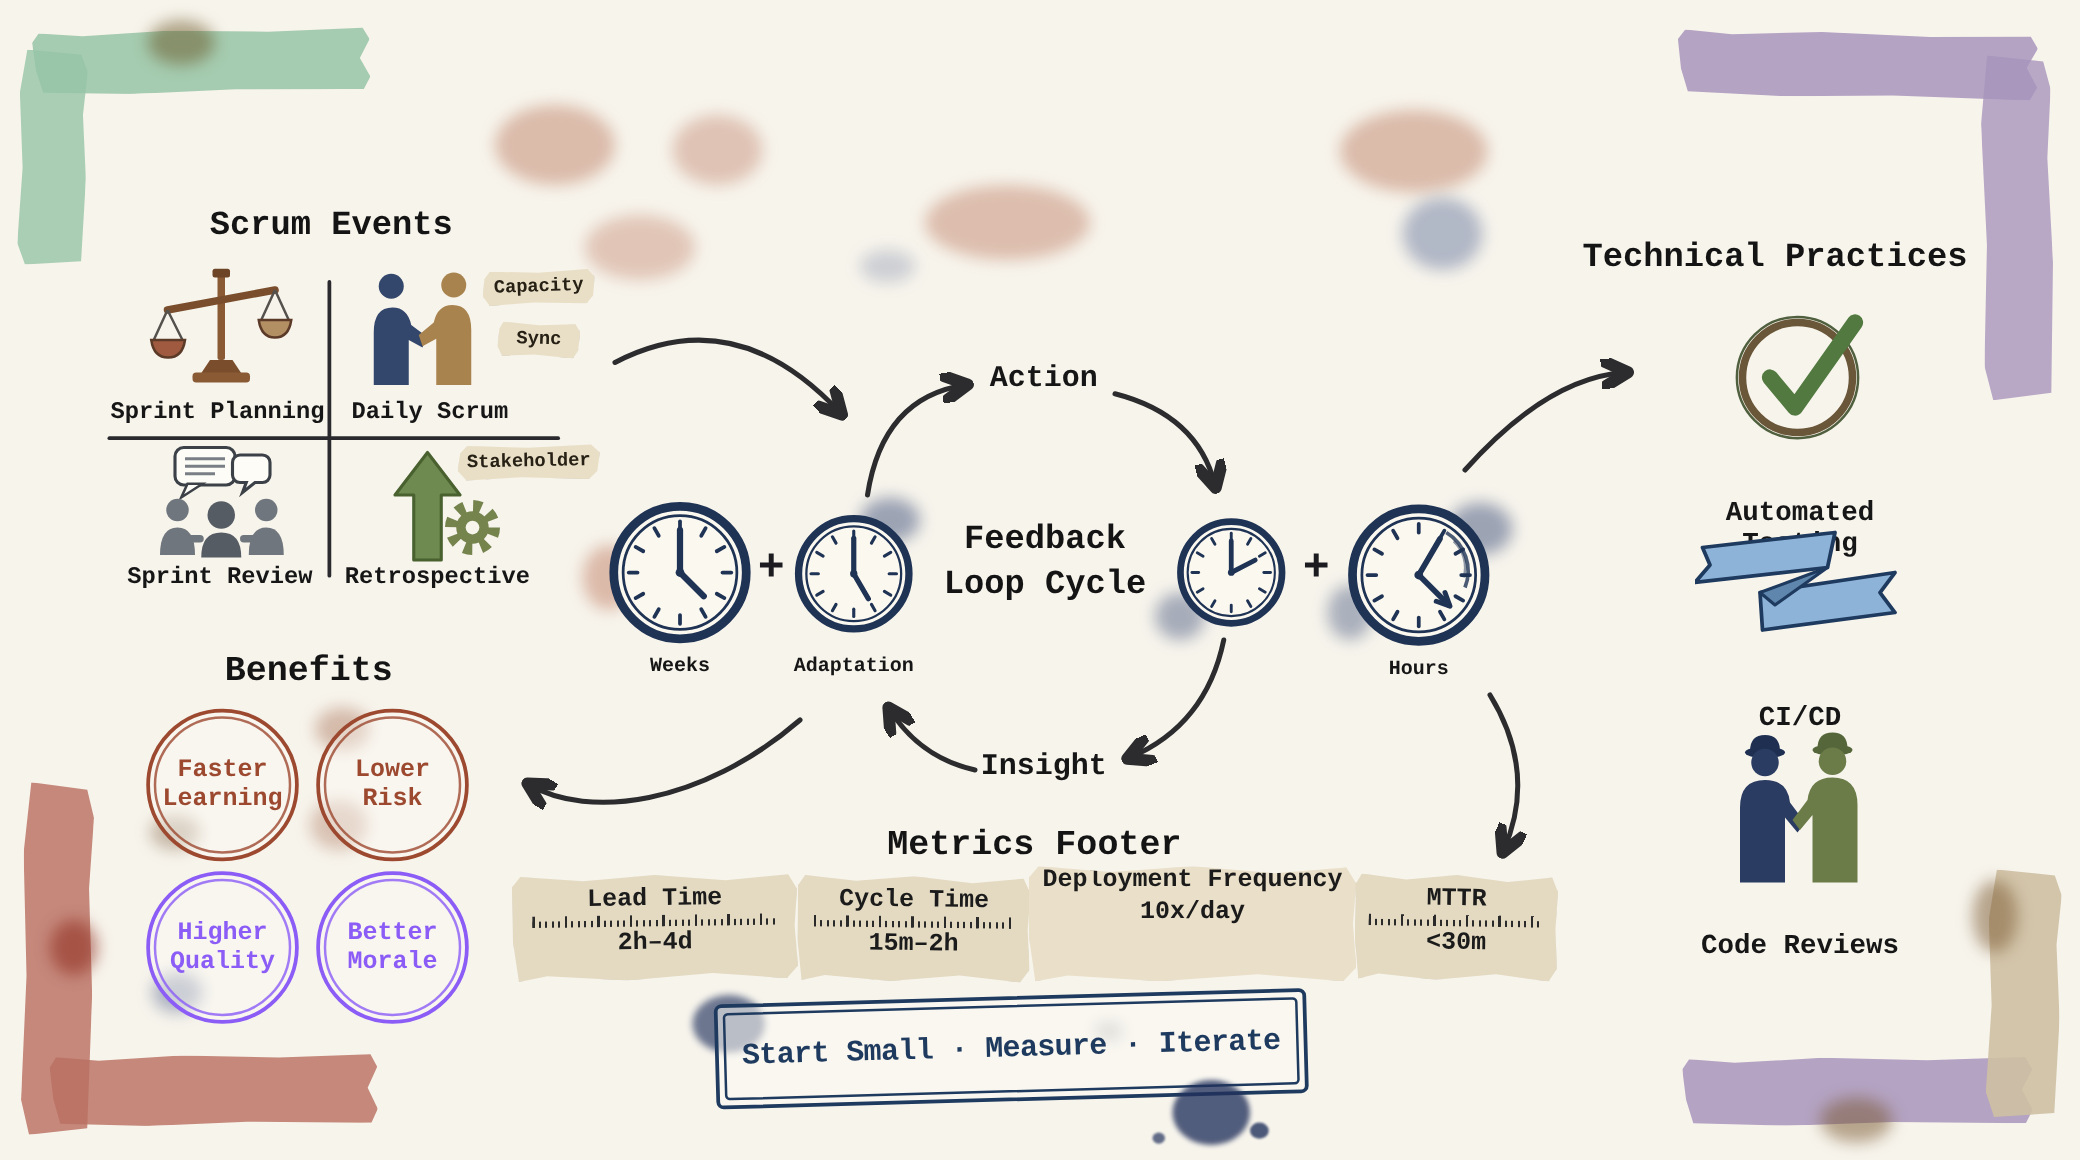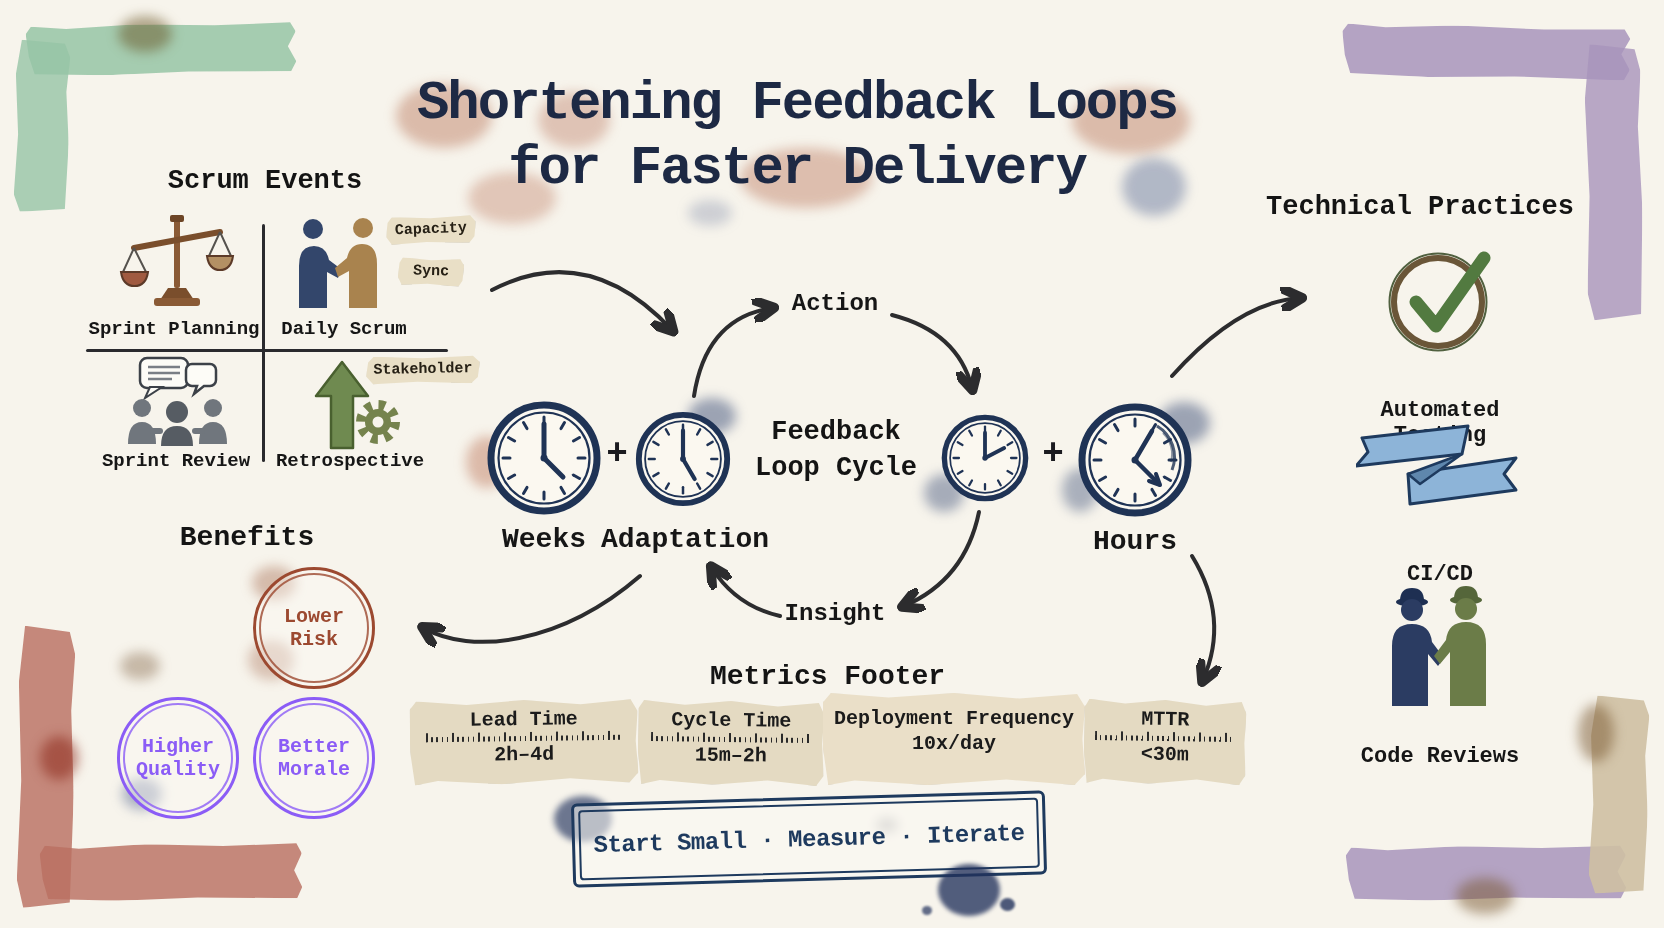--- a/index.html
+++ b/index.html
@@ -78,21 +78,21 @@
 
   
   .clock{position:absolute;}
   .clock-weeks{left:484px;top:398px;width:120px;height:120px;}
   .clock-adapt{left:633px;top:409px;width:100px;height:100px;}
   .clock-small{left:939px;top:412px;width:92px;height:92px;}
   .clock-hours{left:1075px;top:400px;width:120px;height:120px;}
   .plus{position:absolute;width:26px;text-align:center;font-size:36px;font-weight:bold;color:#1b1b20;}
   .plus1{left:604px;top:434px;}
   .plus2{left:1040px;top:434px;}
-  .lbl-clock{font-size:28px;}
+  .lbl-clock{font-size:16px;}
   .lbl-weeks{left:492px;top:524px;width:104px;}
   .lbl-adaptation{left:601px;top:524px;width:164px;}
   .lbl-hours{left:1083px;top:526px;width:104px;}
   .flc{left:726px;top:414px;width:220px;font-size:27px;line-height:1.35;}
   .lbl-action{left:783px;top:290px;width:104px;font-size:24px;}
   .lbl-insight{left:778px;top:600px;width:114px;font-size:24px;}
   .cs1{left:466px;top:436px;width:42px;height:52px;background:rgba(180,100,70,.4);}
   .cs2{left:688px;top:398px;width:48px;height:36px;background:rgba(45,65,110,.45);}
   .cs3{left:924px;top:474px;width:40px;height:38px;background:rgba(45,65,110,.4);}
   .cs4{left:1158px;top:402px;width:52px;height:42px;background:rgba(45,65,110,.45);}
@@ -115,21 +115,21 @@
   .m-label{font-size:20px;font-weight:bold;text-align:center;color:#1b1b1b;margin-top:8px;}
   .m-ruler{width:86%;height:9px;margin:1px auto 0;
      background-image:repeating-linear-gradient(90deg,#2a2a2a 0 2px,transparent 2px 26px),
                       repeating-linear-gradient(90deg,#2a2a2a 0 1.5px,transparent 1.5px 5.2px);
      background-size:100% 9px,100% 5px;background-position:center bottom,center bottom;
      background-repeat:no-repeat,no-repeat;}
   .m-value{font-size:20px;font-weight:bold;text-align:center;color:#1b1b1b;margin-top:2px;}
   .s1{left:410px;top:700px;width:228px;height:84px;transform:rotate(-0.8deg);}
   .s2{left:638px;top:701px;width:186px;height:84px;transform:rotate(0.7deg);}
   .s3{left:823px;top:693px;width:262px;height:92px;background:#eadfc8;}
-  .s3 .m-label{margin-top:14px;}
+  .s3 .m-label{margin-top:0;}
   .s4{left:1084px;top:700px;width:162px;height:84px;transform:rotate(0.9deg);}
 
   
   .stamp{position:absolute;left:572px;top:797px;width:468px;height:78px;transform:rotate(-1.6deg);
          border:3.5px solid #1e3a5e;border-radius:6px;background:rgba(252,250,244,.55);}
   .stamp-inner{position:absolute;inset:4px;border:2px solid #1e3a5e;border-radius:4px;
          display:flex;align-items:center;justify-content:center;
          font-size:24px;font-weight:bold;color:#1e3a5e;letter-spacing:-0.5px;}
   .ib1{left:554px;top:796px;width:58px;height:46px;background:rgba(48,64,104,.7);filter:blur(3px);}
   .ib2{left:876px;top:818px;width:22px;height:14px;background:rgba(110,112,120,.45);}
@@ -179,24 +179,20 @@
   <div class="blob st-brh"></div>
 
   <div class="blob sm1"></div>
   <div class="blob sm2"></div>
   <div class="blob sm3"></div>
   <div class="blob sm4"></div>
   <div class="blob sm5"></div>
   <div class="blob sm6"></div>
   <div class="blob sm7"></div>
 
-  <div class="title">
-    <div>Shortening Feedback Loops</div>
-    <div>for Faster Delivery</div>
-  </div>
 
   <div class="hd scrum-heading">Scrum Events</div>
   <div class="abs div-v"></div>
   <div class="abs div-h"></div>
 
   <svg class="abs icon-balance" viewBox="0 0 118 102">
     <rect x="56" y="12" width="6" height="68" rx="2" fill="#8a5a35"></rect>
     <rect x="52" y="7" width="14" height="7" rx="2" fill="#6d4526"></rect>
     <line x1="16" y1="40" x2="102" y2="24" stroke="#7a4e2c" stroke-width="6" stroke-linecap="round"></line>
     <path d="M16,40 L5,64 M16,40 L28,64" stroke="#55524e" stroke-width="2" fill="none"></path>
@@ -248,20 +244,24 @@
   <div class="tag tag-stakeholder">Stakeholder</div>
 
   <div class="lbl lbl-scrum lbl-sr">Sprint Review</div>
   <div class="lbl lbl-scrum lbl-rt">Retrospective</div>
 
   <div class="hd benefits-heading">Benefits</div>
   <div class="blob bs1"></div>
   <div class="blob bs2"></div>
   <div class="blob bs3"></div>
   <div class="blob bs4"></div>
+  <div class="benefit b-rust b-fl">
+    <span>Faster</span>
+    <span>Learning</span>
+  </div>
   <div class="benefit b-rust b-lr">
     <span>Lower</span>
     <span>Risk</span>
   </div>
   <div class="benefit b-navy b-hq">
     <span>Higher</span>
     <span>Quality</span>
   </div>
   <div class="benefit b-navy b-bm">
     <span>Better</span>

